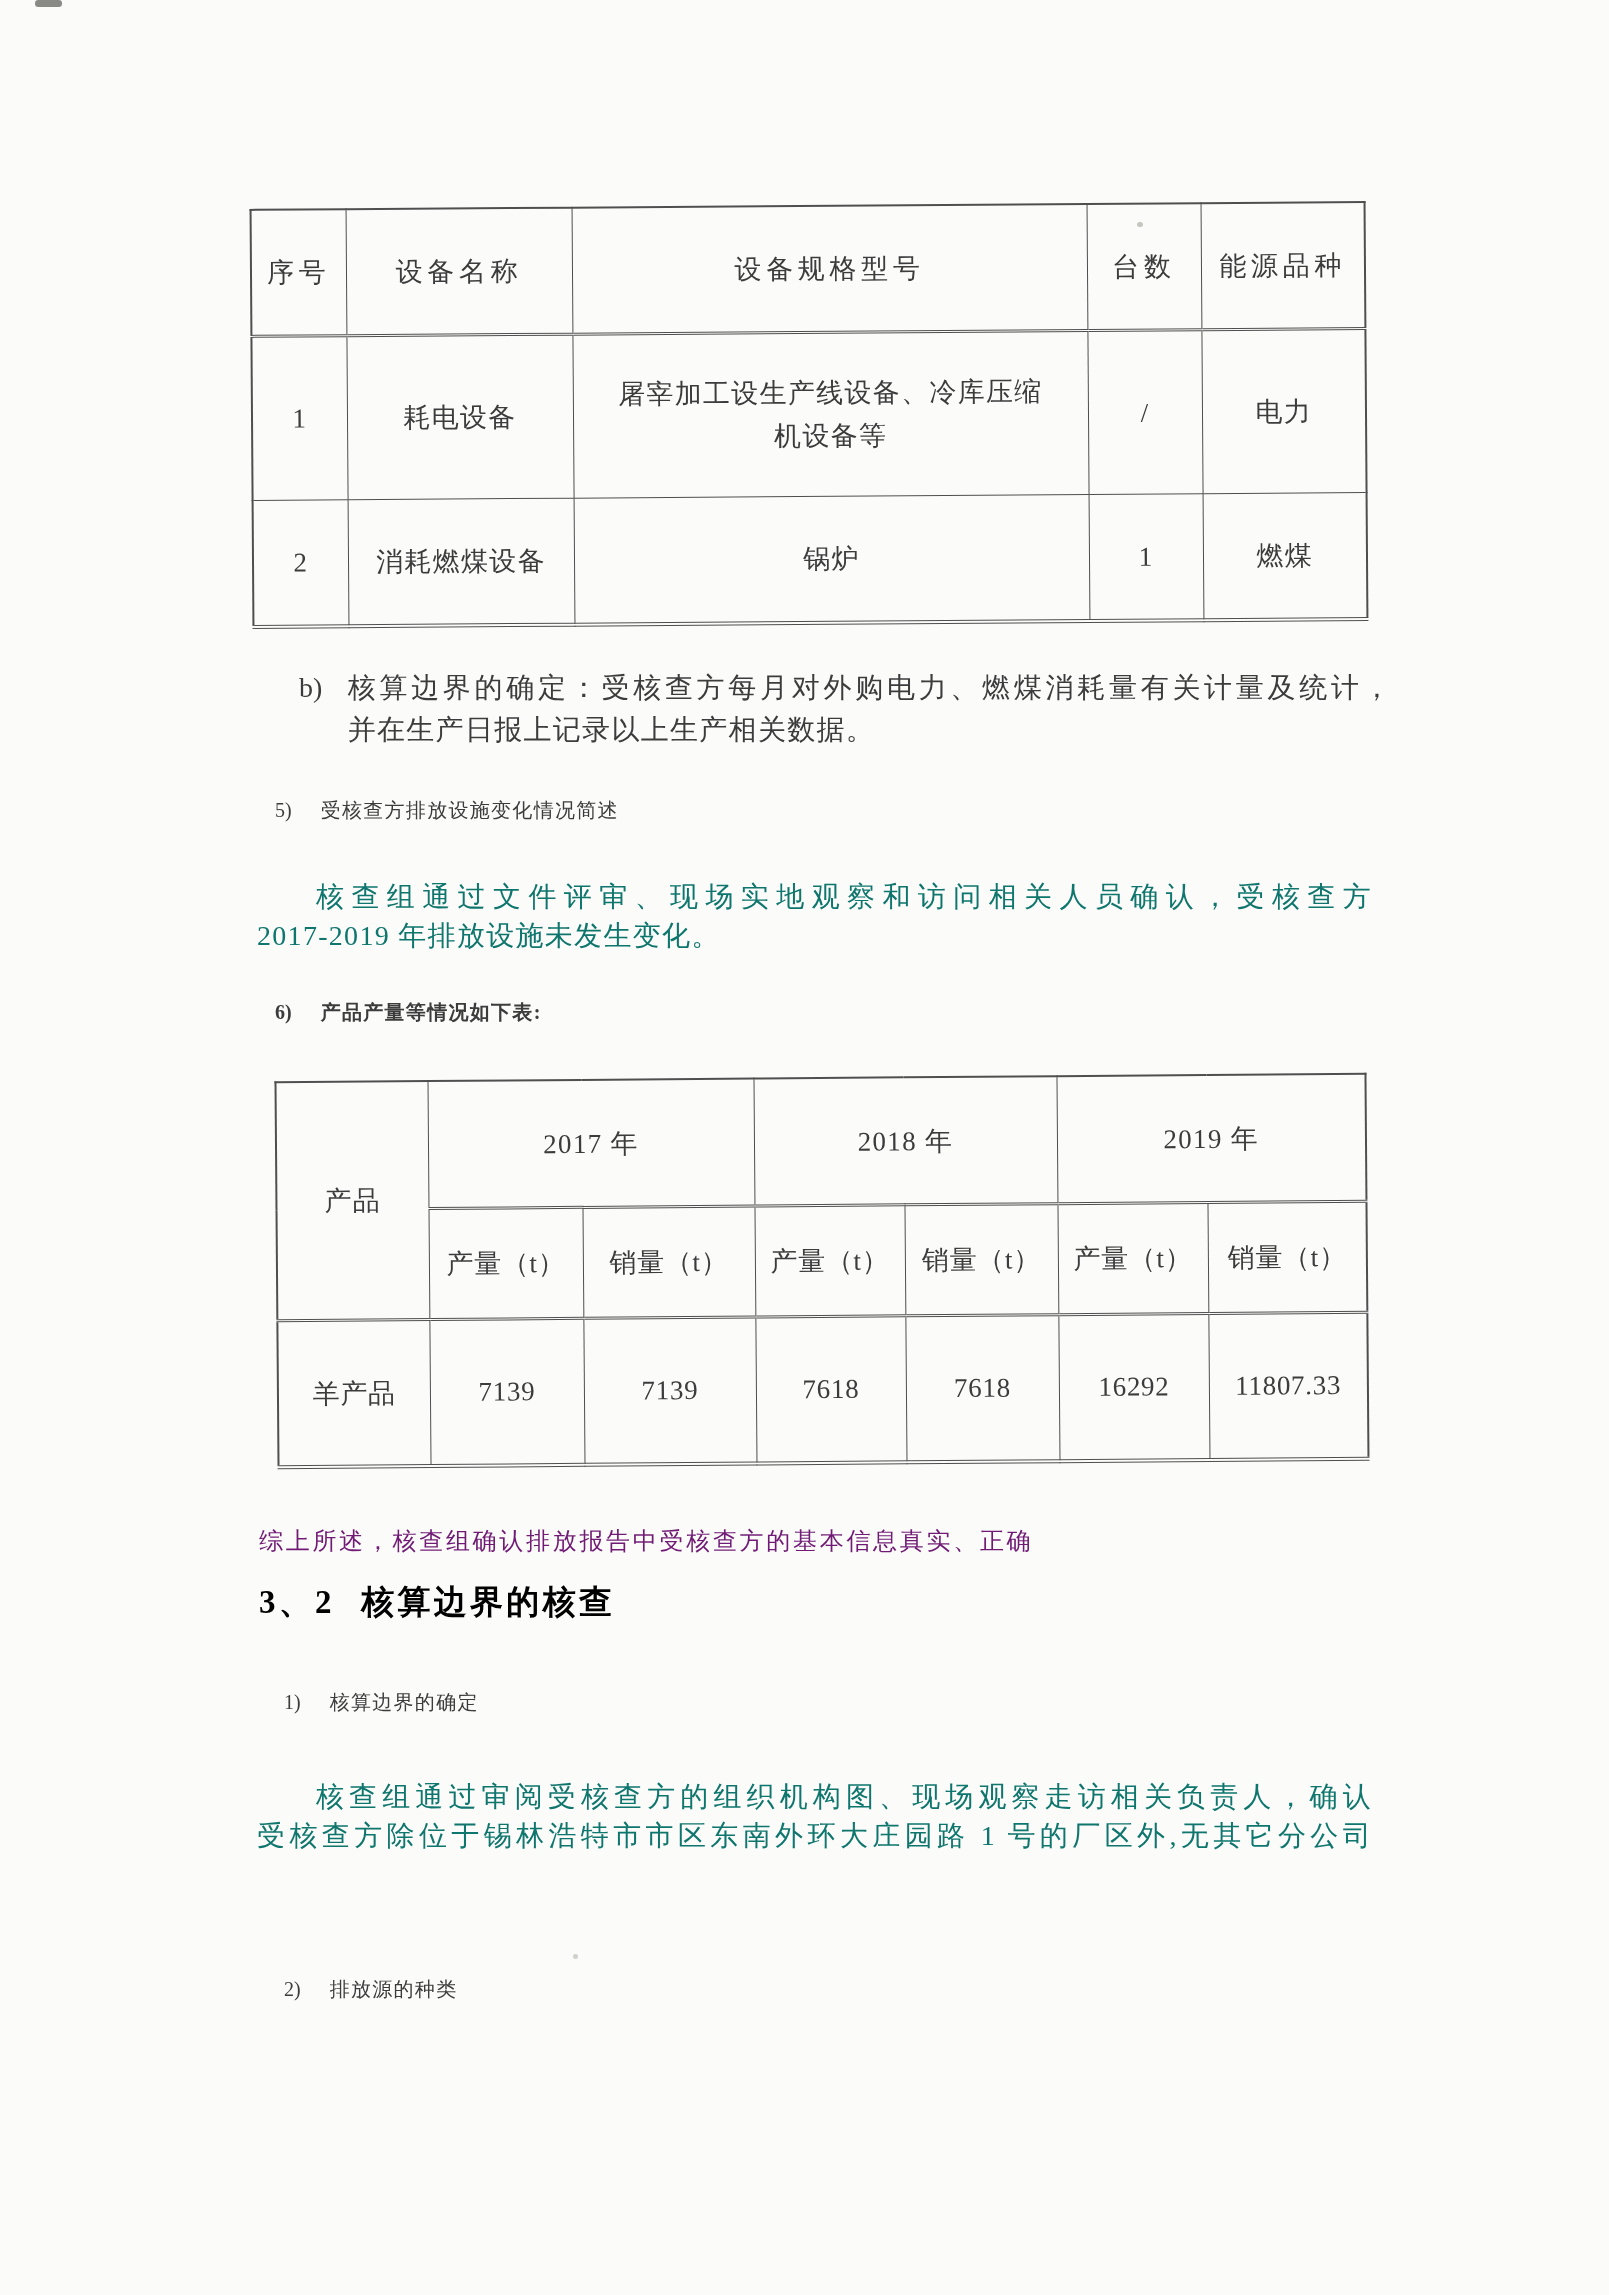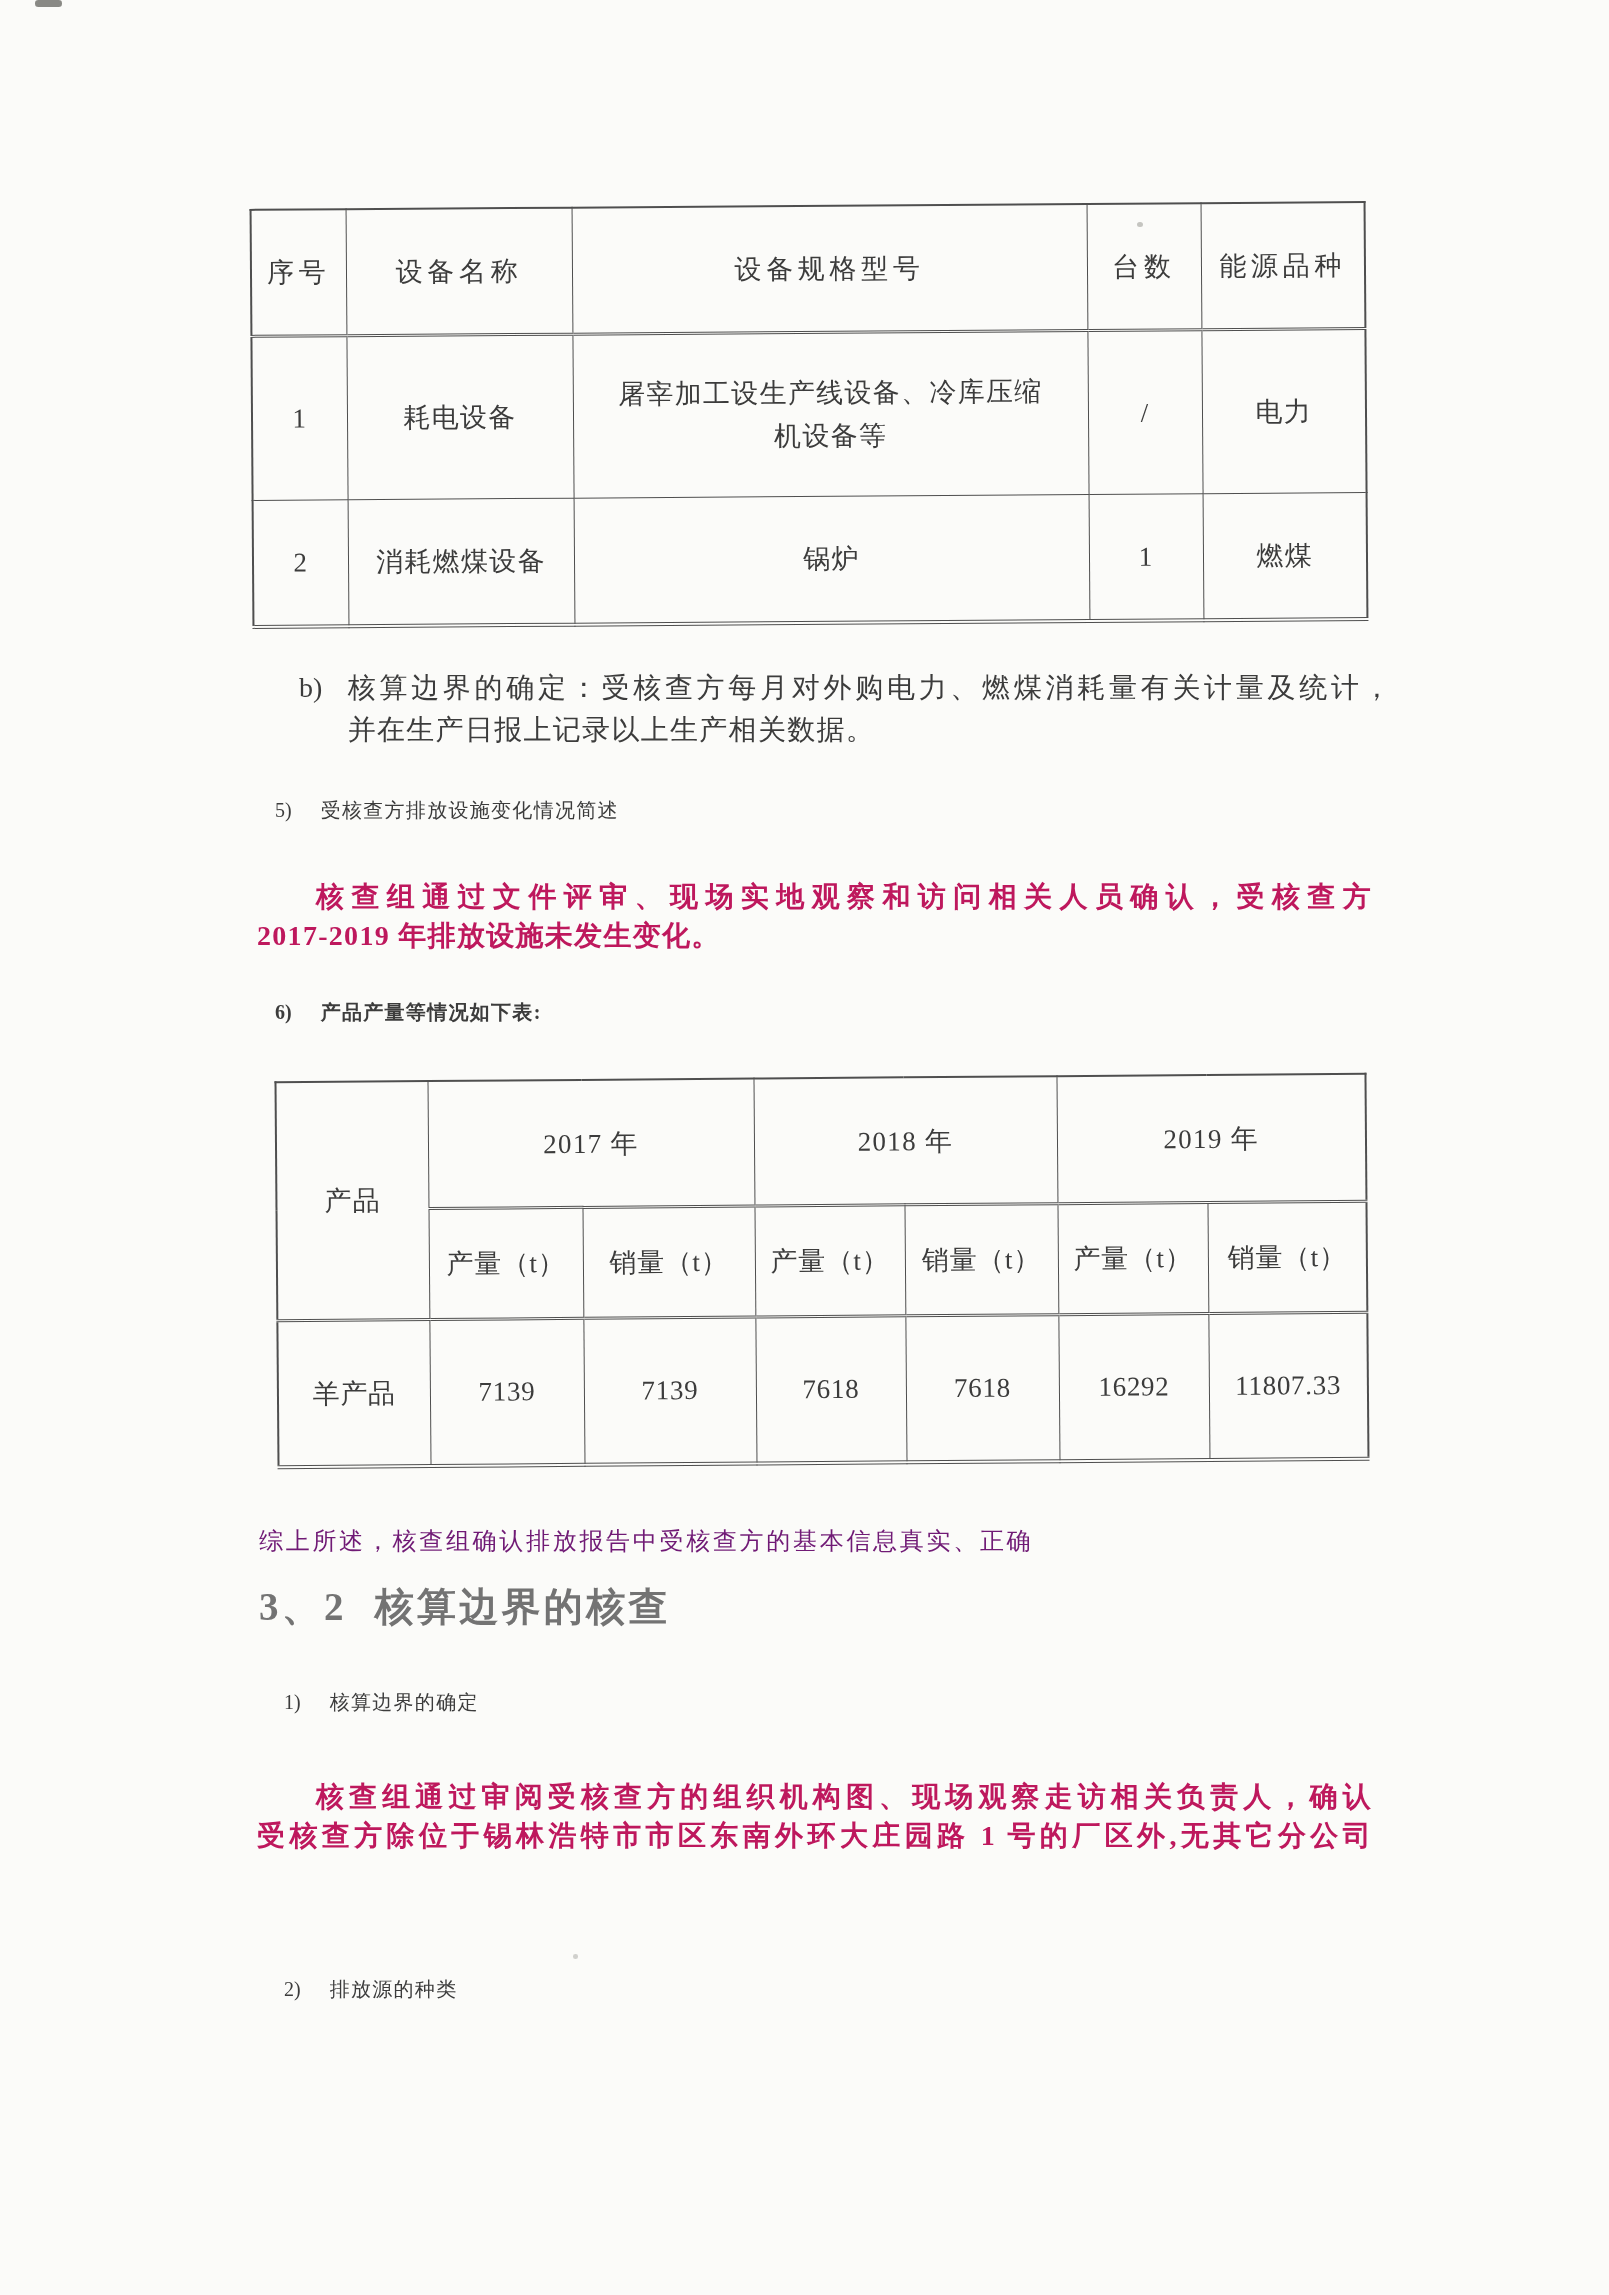--- a/index.html
+++ b/index.html
@@ -20,26 +20,26 @@
   #product-table{left:276px;top:1077px;width:1090px;transform:rotate(-0.45deg);border:2px solid #4f4f4f;border-bottom:4px double #4f4f4f;}
   #product-table tr.yrow th{height:125px;border-bottom:3.3px double #4f4f4f;}
   #product-table tr.srow th{height:108px;border-bottom:3.3px double #4f4f4f;letter-spacing:0.7px;}
   #product-table tr.drow td{height:143px;letter-spacing:0.7px;}
   
   .item{position:absolute;font-size:20px;letter-spacing:1.3px;white-space:nowrap;color:#3c3c3c;}
   .item .lbl{display:inline-block;margin-right:29px;letter-spacing:0;}
   .hang{position:absolute;display:flex;align-items:flex-start;color:#3c3c3c;}
   .hang .lbl{font-size:28px;margin-right:25.4px;line-height:42px;letter-spacing:0;}
   .hang .txt{flex:1;font-size:28px;line-height:42px;letter-spacing:1.3px;}
-  .para{position:absolute;left:257px;width:1115px;font-size:28px;line-height:39px;letter-spacing:1.3px;color:#be185d;font-weight:bold;}
+  .para{position:absolute;left:257px;width:1115px;font-size:28px;line-height:39px;letter-spacing:1.3px;color:#0f766e;}
   .j{text-align:justify;text-align-last:justify;}
   .ind{text-indent:59px;}
   .summary{position:absolute;left:259px;top:1498px;font-size:24px;letter-spacing:2.7px;white-space:nowrap;color:#701a75;margin-top:27px;}
-  .heading{position:absolute;left:259px;top:1580px;font-size:39px;font-weight:bold;
-           letter-spacing:3.3px;word-spacing:14.7px;white-space:nowrap;color:#737373;}
+  .heading{position:absolute;left:259px;top:1580px;font-size:33px;font-weight:bold;
+           letter-spacing:3.3px;word-spacing:14.7px;white-space:nowrap;color:#000000;}
   
   .speck{position:absolute;background:#82827c;border-radius:50%;}
   #speck-corner{left:35px;top:0px;width:27px;height:7.4px;border-radius:3.3px;background:#63635e;opacity:.75;}
   #speck-dot1{left:1137px;top:222px;width:6px;height:5.3px;opacity:.45;}
   #speck-dot2{left:573px;top:1954px;width:4.7px;height:4.7px;opacity:.35;}
 </style>
 </head>
 <body>
 
 <div class="speck" id="speck-corner"></div>

